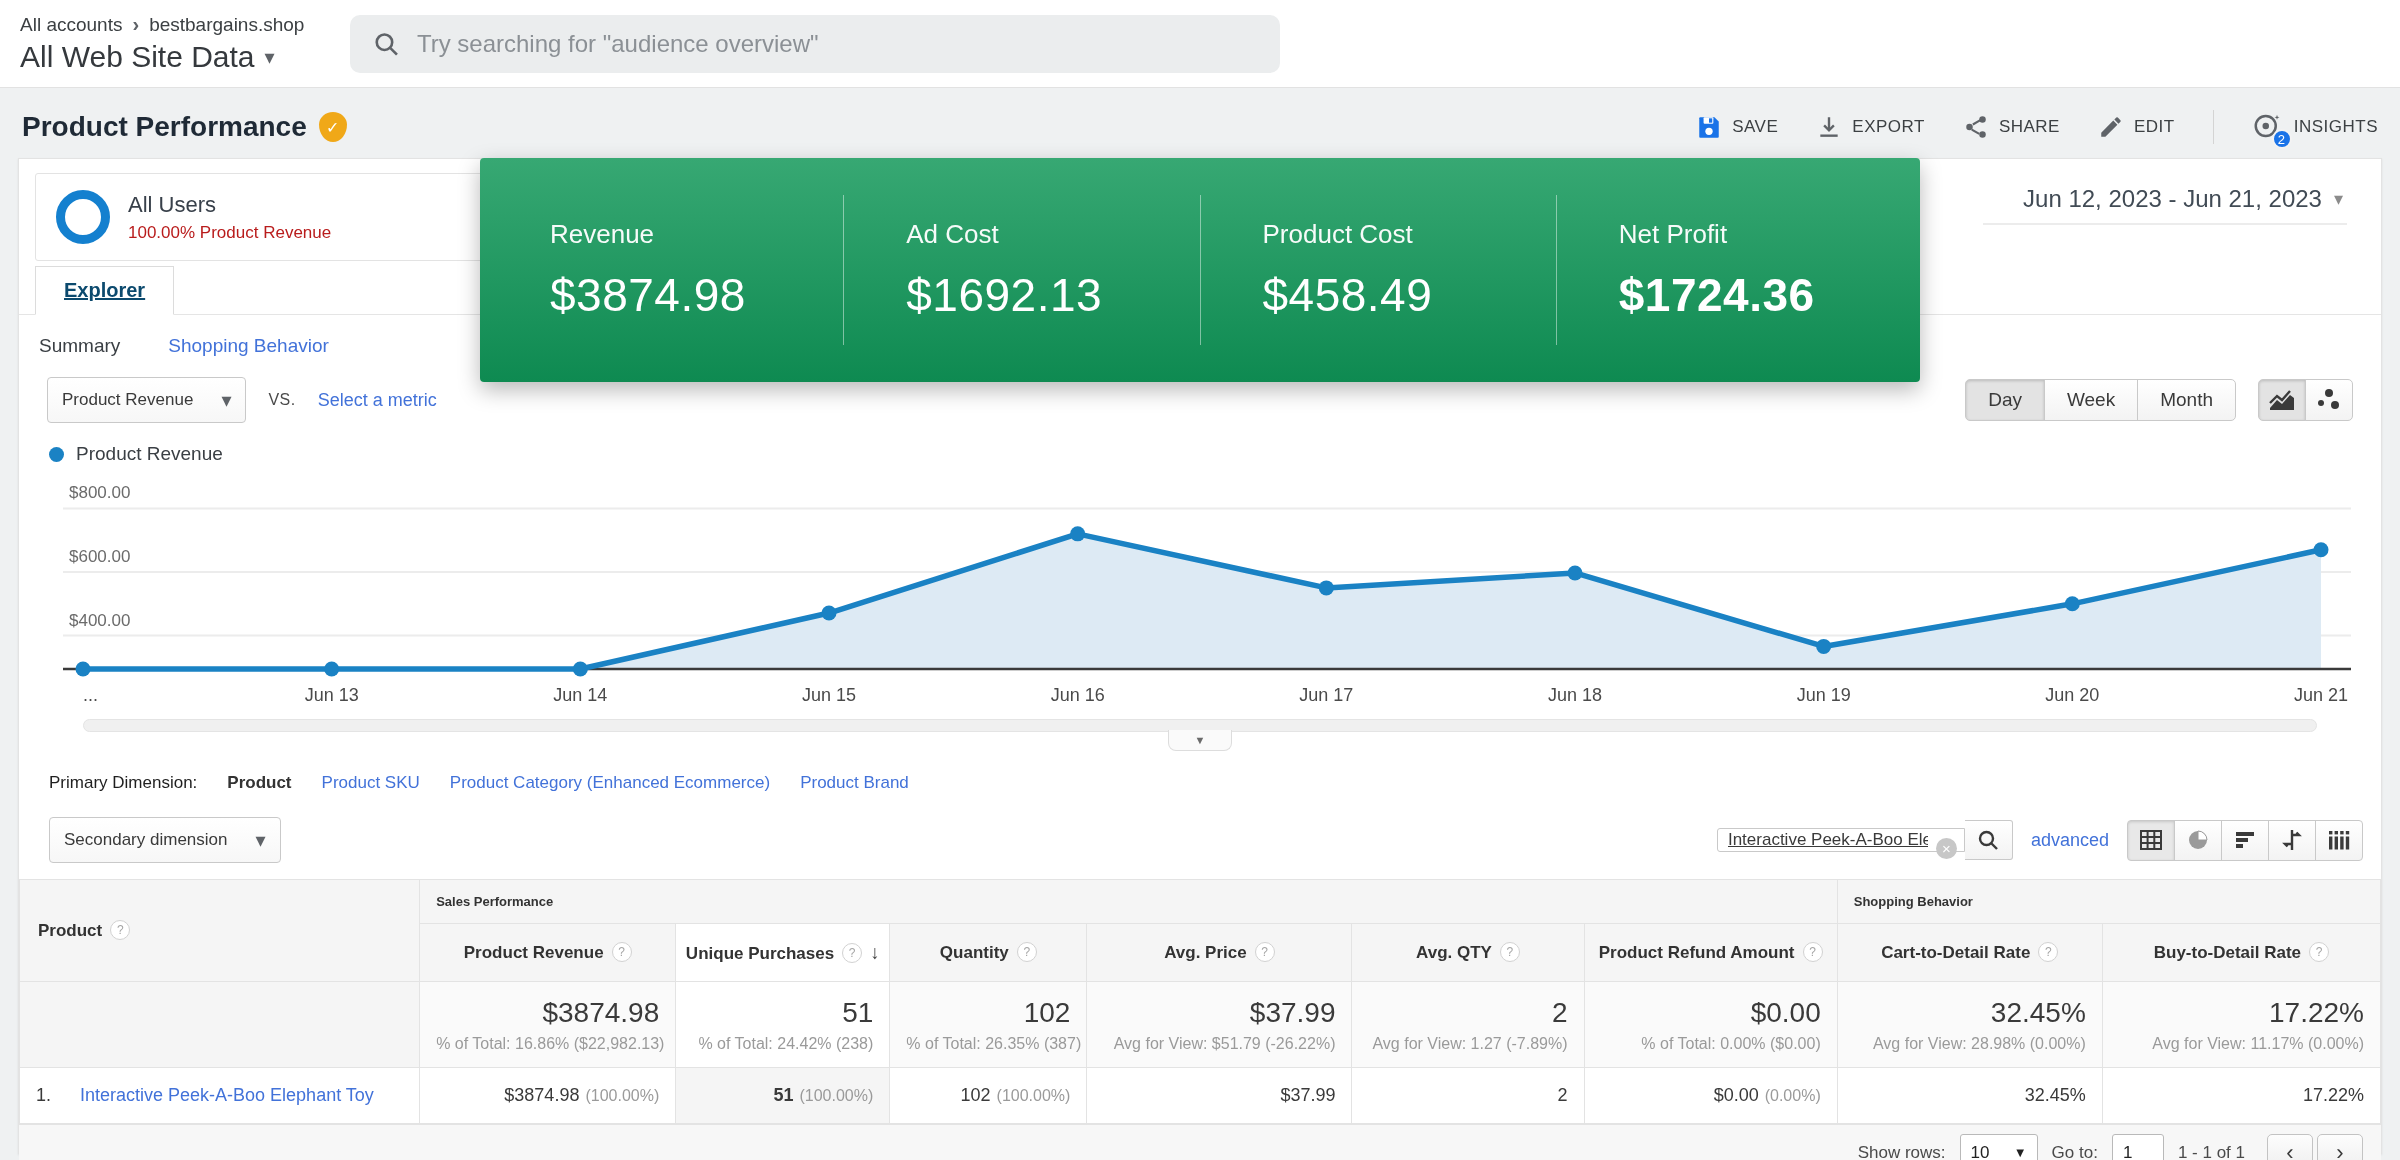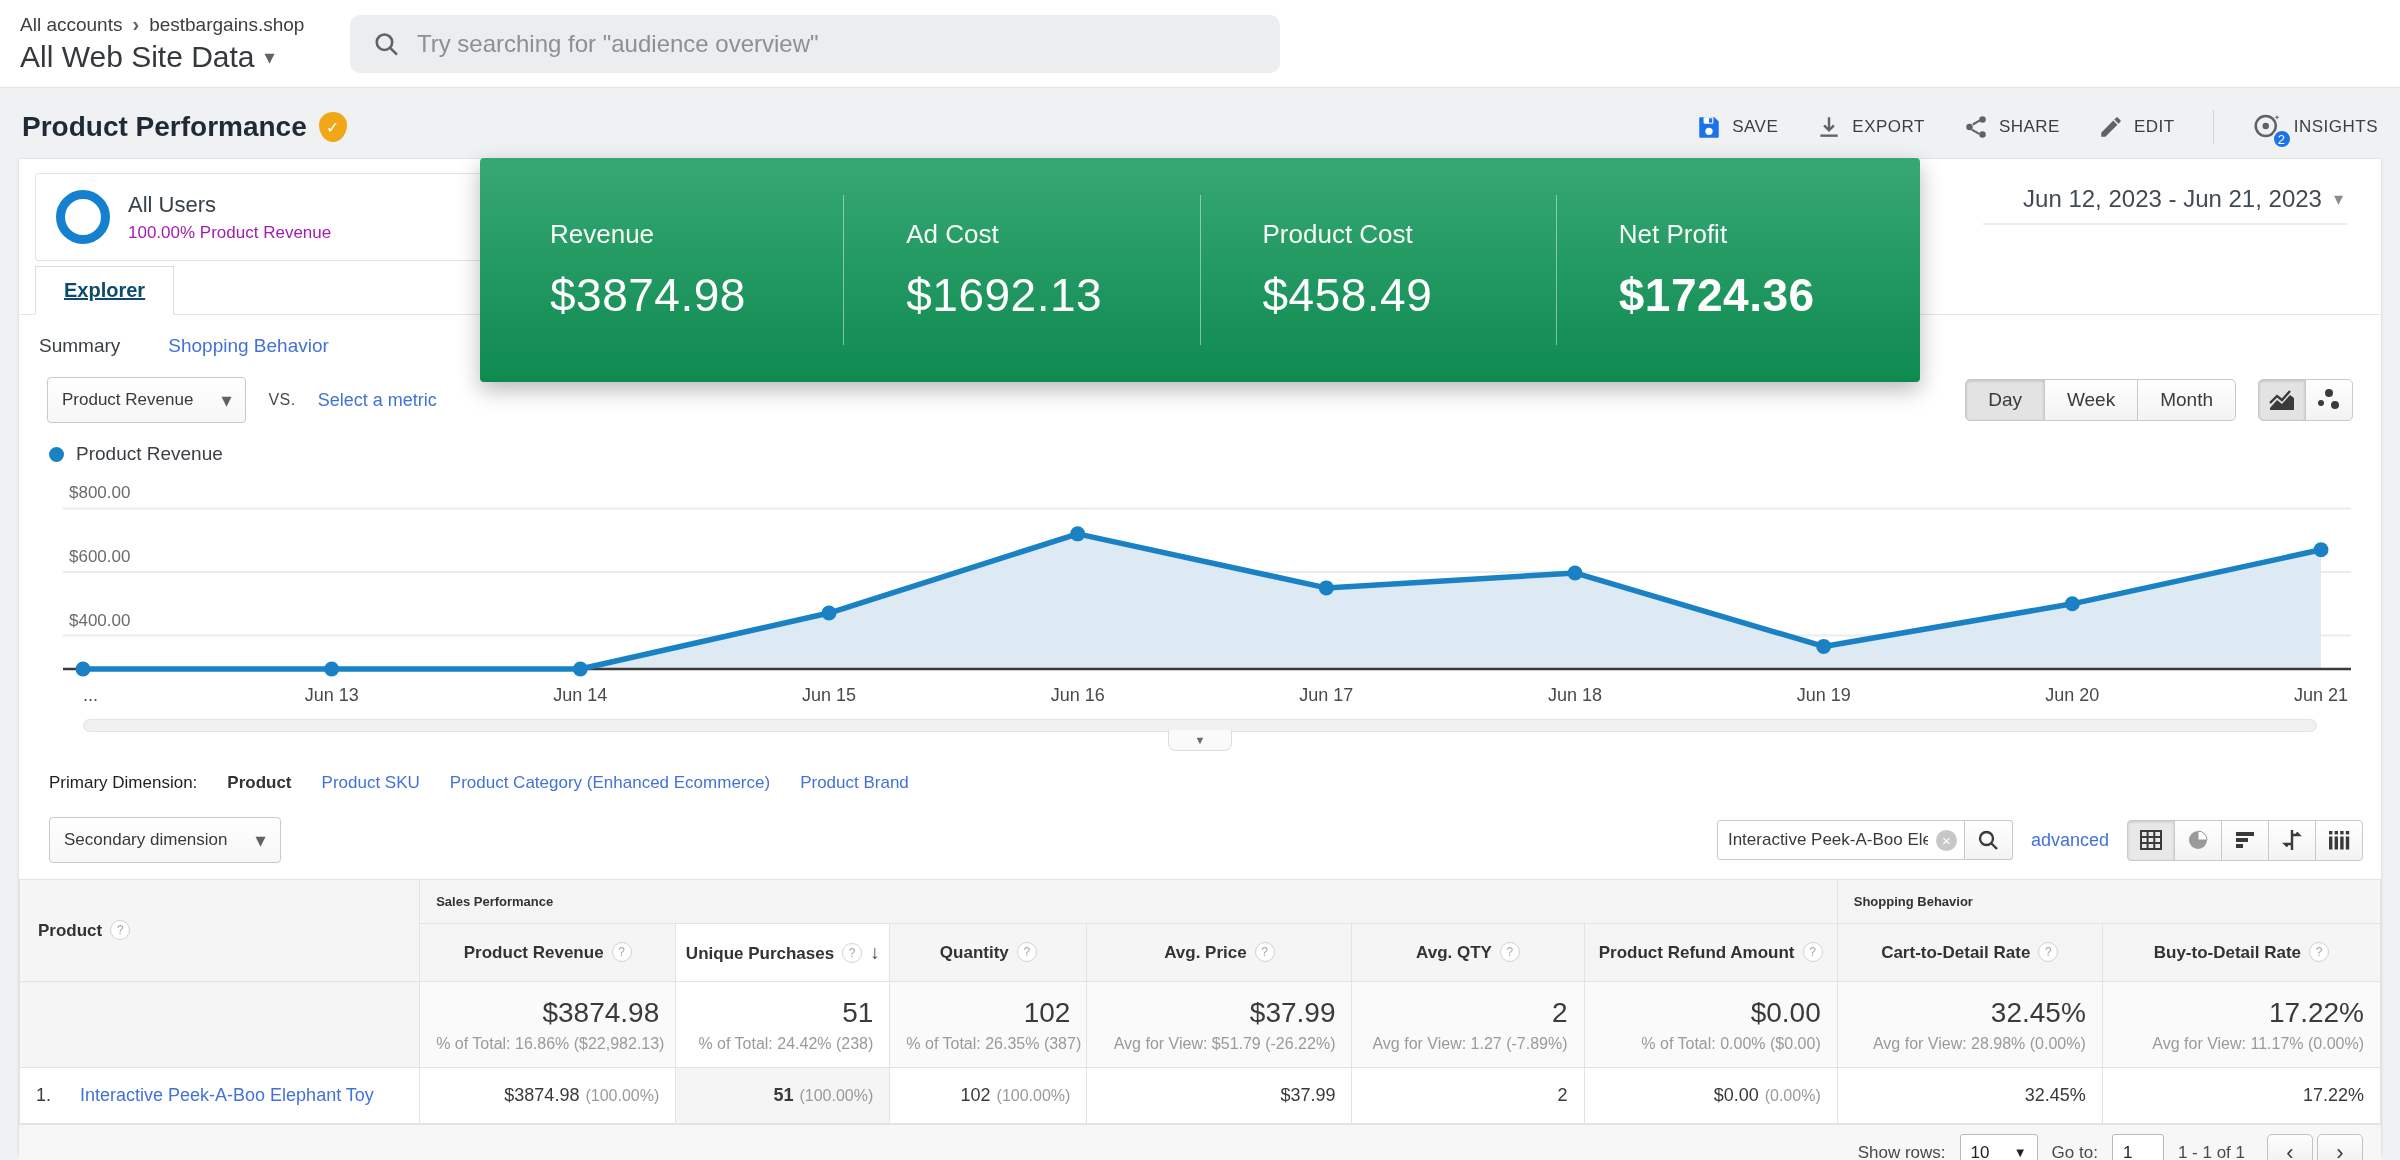--- a/index.html
+++ b/index.html
@@ -29,21 +29,21 @@
   .ins-icon-wrap { position:relative; width:32px; height:32px; }
   .ins-badge { position:absolute; right:-8px; bottom:-6px; width:20px; height:20px; background:#1a73e8; border-radius:50%; color:#fff; font-size:13px; display:flex; align-items:center; justify-content:center; border:2px solid #f3f3f3; }
 
   
   .panel { position:relative; margin:0 18px; background:#fff; border:1px solid #e3e3e3; box-shadow:0 1px 2px rgba(0,0,0,.08); height:996px; }
 
   .segment-row { position:relative; padding:14px 16px 0 16px; height:104px; }
   .segment-box { width:1880px; height:88px; border:1px solid #e3e3e3; border-radius:3px; display:flex; align-items:center; padding-left:20px; gap:18px; }
   .donut { width:54px; height:54px; border-radius:50%; border:9px solid #1480cf; background:#fff; }
   .seg-name { font-size:22px; color:#38404a; }
-  .seg-sub { font-size:17px; color:#a21caf; margin-top:5px; }
+  .seg-sub { font-size:17px; color:#b91c1c; margin-top:5px; }
   .date-picker { position:absolute; right:34px; top:26px; display:flex; align-items:center; gap:12px; border-bottom:2px solid #ececec; padding:0 4px 10px 40px; cursor:pointer; }
   .date-text { font-size:24px; color:#414b55; }
   .date-caret { color:#8b8b8b; font-size:18px; }
   .date-caret::after { content:"▾"; }
 
   .tabbar { margin-top:2px; padding:0 16px; border-bottom:1px solid #e5e5e5; }
   .tab { display:inline-block; padding:12px 28px; font-size:20px; font-weight:bold; color:#0c4a6e; background:#fff; border:1px solid #dcdcdc; border-bottom:1px solid #fff; position:relative; top:1px; cursor:pointer;text-decoration:underline; }
 
   .subtabs { display:flex; gap:48px; padding:20px 20px 16px 20px; font-size:19px; }
   .subtab-active { color:#3a3f44; cursor:pointer; }
@@ -77,21 +77,21 @@
   .tri-down::after { content:"▼"; }
 
   .dim-row { display:flex; align-items:center; gap:30px; padding:14px 30px 16px 30px; font-size:17px; color:#1f1f1f; }
   .dim-active { font-weight:bold; color:#333; cursor:pointer; }
   .dim-row .link { font-size:17px; }
 
   .controls-row { display:flex; align-items:center; justify-content:space-between; padding:8px 18px 16px 30px; }
   .ctrl-right { display:flex; align-items:center; gap:18px; }
   .search-wrap { display:flex; align-items:center; }
   .tbl-search { position:relative; }
-  .tbl-search input { width:248px; height:40px; border:1px solid #c9c9c9; border-radius:3px 0 0 3px; font-size:17px; color:#3a3a3a; padding:0 36px 0 10px; outline:none; font-family:"Liberation Sans", sans-serif; }
+  .tbl-search input { width:248px; height:24px; border:1px solid #c9c9c9; border-radius:3px 0 0 3px; font-size:17px; color:#3a3a3a; padding:0 36px 0 10px; outline:none; font-family:"Liberation Sans", sans-serif;text-decoration:underline; }
   .clear-ic { position:absolute; right:8px; top:10px; width:21px; height:21px; background:#c7c7c7; border-radius:50%; color:#fff; font-size:15px; display:flex; align-items:center; justify-content:center; cursor:pointer; }
   .clear-ic::after { content:"×"; }
   .mag-btn { width:48px; height:40px; border:1px solid #c9c9c9; border-left:none; border-radius:0 3px 3px 0; background:linear-gradient(#fff,#f3f3f3); display:flex; align-items:center; justify-content:center; cursor:pointer; }
   .view-group { display:flex; }
   .view-btn { width:48px; height:41px; border:1px solid #c9c9c9; background:linear-gradient(#fff,#f3f3f3); display:flex; align-items:center; justify-content:center; cursor:pointer; margin-left:-1px; }
   .view-btn:first-child { border-radius:4px 0 0 4px; margin-left:0; }
   .view-btn:last-child { border-radius:0 4px 4px 0; }
   .view-btn.active { background:#e8e8e8; box-shadow:inset 0 1px 3px rgba(0,0,0,.15); }
 
   

